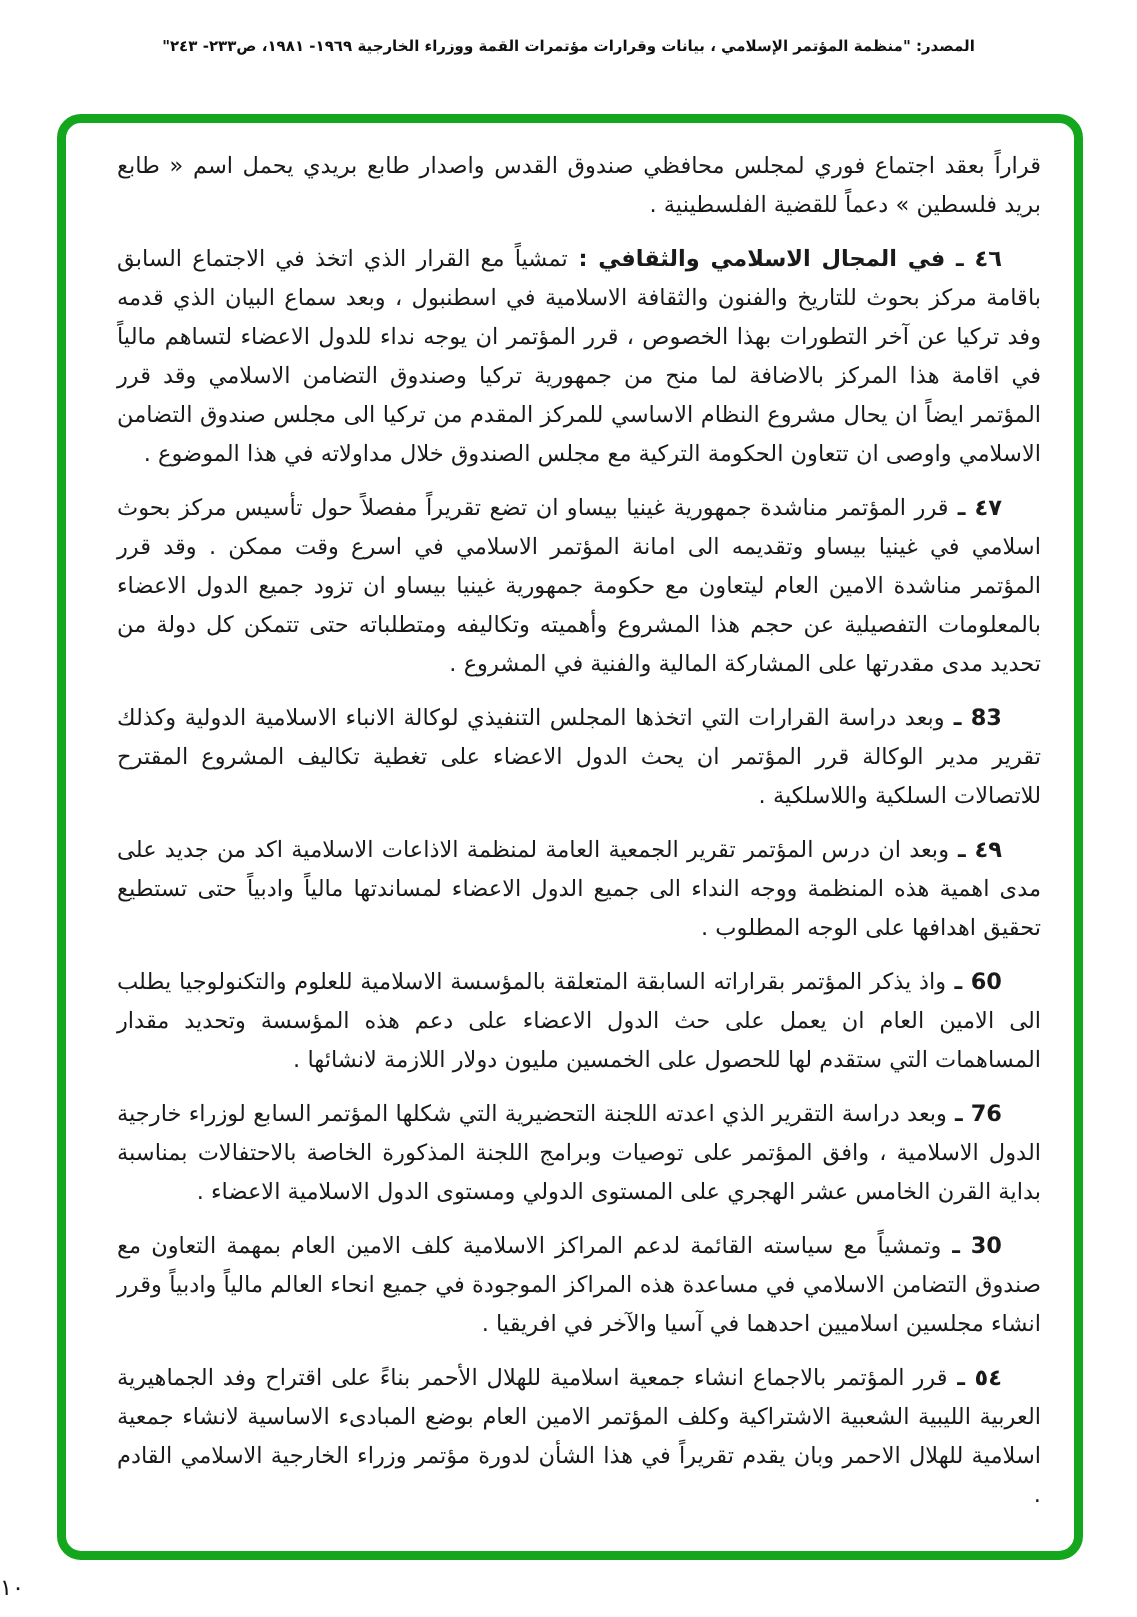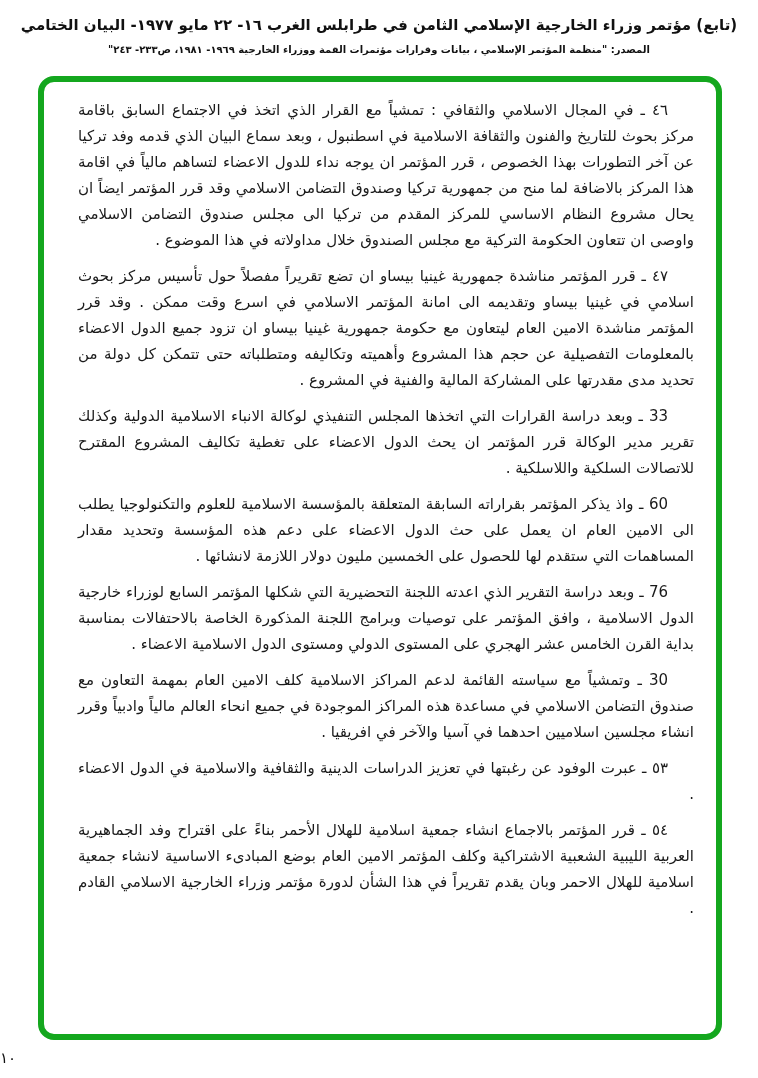--- a/index.html
+++ b/index.html
@@ -42,58 +42,58 @@
     background: #fff;
   }
   .document-body {
     font-size: 15px;
     line-height: 26px;
     text-align: justify;
     color: #1a1a1a;
   }
   .para { margin-bottom: 10px; }
   .para.indent { text-indent: 26px; }
-  .para-num { font-weight: normal; }
-  .para-lead { font-weight: normal; }
+  .para-num { font-weight: bold; }
+  .para-lead { font-weight: bold; }
   .page-footer {
     position: absolute;
     top: 1048px;
     left: 0;
     width: 648px;
   }
   .page-number {
     font-size: 15px;
     color: #111;
   }
 </style>
 </head>
 <body>
 
 <header class="page-header">
-  <div class="doc-title">(تابع) مؤتمر وزراء الخارجية الإسلامي الثامن في طرابلس الغرب ١٦- ٢٢ مايو ١٩٧٧- البيان الختامي</div>
   <div class="doc-source">المصدر: "منظمة المؤتمر الإسلامي ، بيانات وقرارات مؤتمرات القمة ووزراء الخارجية ١٩٦٩- ١٩٨١، ص٢٣٣- ٢٤٣"</div>
 </header>
 
 <section class="content-box" style="border-color: rgb(20, 167, 30);">
   <div class="document-body">
+  <p class="para"><span class="para-num"></span><span class="para-lead"></span><span class="para-text">قراراً بعقد اجتماع فوري لمجلس محافظي صندوق القدس واصدار طابع بريدي يحمل اسم « طابع بريد فلسطين » دعماً للقضية الفلسطينية .</span></p>
 
   <p class="para indent"><span class="para-num">٤٦ ـ </span><span class="para-lead">في المجال الاسلامي والثقافي : </span><span class="para-text">تمشياً مع القرار الذي اتخذ في الاجتماع السابق باقامة مركز بحوث للتاريخ والفنون والثقافة الاسلامية في اسطنبول ، وبعد سماع البيان الذي قدمه وفد تركيا عن آخر التطورات بهذا الخصوص ، قرر المؤتمر ان يوجه نداء للدول الاعضاء لتساهم مالياً في اقامة هذا المركز بالاضافة لما منح من جمهورية تركيا وصندوق التضامن الاسلامي وقد قرر المؤتمر ايضاً ان يحال مشروع النظام الاساسي للمركز المقدم من تركيا الى مجلس صندوق التضامن الاسلامي واوصى ان تتعاون الحكومة التركية مع مجلس الصندوق خلال مداولاته في هذا الموضوع .</span></p>
 
   <p class="para indent"><span class="para-num">٤٧ ـ </span><span class="para-lead"></span><span class="para-text">قرر المؤتمر مناشدة جمهورية غينيا بيساو ان تضع تقريراً مفصلاً حول تأسيس مركز بحوث اسلامي في غينيا بيساو وتقديمه الى امانة المؤتمر الاسلامي في اسرع وقت ممكن . وقد قرر المؤتمر مناشدة الامين العام ليتعاون مع حكومة جمهورية غينيا بيساو ان تزود جميع الدول الاعضاء بالمعلومات التفصيلية عن حجم هذا المشروع وأهميته وتكاليفه ومتطلباته حتى تتمكن كل دولة من تحديد مدى مقدرتها على المشاركة المالية والفنية في المشروع .</span></p>
 
-  <p class="para indent"><span class="para-num">33 ـ </span><span class="para-lead"></span><span class="para-text">وبعد دراسة القرارات التي اتخذها المجلس التنفيذي لوكالة الانباء الاسلامية الدولية وكذلك تقرير مدير الوكالة قرر المؤتمر ان يحث الدول الاعضاء على تغطية تكاليف المشروع المقترح للاتصالات السلكية واللاسلكية .</span></p>
+  <p class="para indent"><span class="para-num">83 ـ </span><span class="para-lead"></span><span class="para-text">وبعد دراسة القرارات التي اتخذها المجلس التنفيذي لوكالة الانباء الاسلامية الدولية وكذلك تقرير مدير الوكالة قرر المؤتمر ان يحث الدول الاعضاء على تغطية تكاليف المشروع المقترح للاتصالات السلكية واللاسلكية .</span></p>
 
+  <p class="para indent"><span class="para-num">٤٩ ـ </span><span class="para-lead"></span><span class="para-text">وبعد ان درس المؤتمر تقرير الجمعية العامة لمنظمة الاذاعات الاسلامية اكد من جديد على مدى اهمية هذه المنظمة ووجه النداء الى جميع الدول الاعضاء لمساندتها مالياً وادبياً حتى تستطيع تحقيق اهدافها على الوجه المطلوب .</span></p>
 
   <p class="para indent"><span class="para-num">60 ـ </span><span class="para-lead"></span><span class="para-text">واذ يذكر المؤتمر بقراراته السابقة المتعلقة بالمؤسسة الاسلامية للعلوم والتكنولوجيا يطلب الى الامين العام ان يعمل على حث الدول الاعضاء على دعم هذه المؤسسة وتحديد مقدار المساهمات التي ستقدم لها للحصول على الخمسين مليون دولار اللازمة لانشائها .</span></p>
 
   <p class="para indent"><span class="para-num">76 ـ </span><span class="para-lead"></span><span class="para-text">وبعد دراسة التقرير الذي اعدته اللجنة التحضيرية التي شكلها المؤتمر السابع لوزراء خارجية الدول الاسلامية ، وافق المؤتمر على توصيات وبرامج اللجنة المذكورة الخاصة بالاحتفالات بمناسبة بداية القرن الخامس عشر الهجري على المستوى الدولي ومستوى الدول الاسلامية الاعضاء .</span></p>
 
   <p class="para indent"><span class="para-num">30 ـ </span><span class="para-lead"></span><span class="para-text">وتمشياً مع سياسته القائمة لدعم المراكز الاسلامية كلف الامين العام بمهمة التعاون مع صندوق التضامن الاسلامي في مساعدة هذه المراكز الموجودة في جميع انحاء العالم مالياً وادبياً وقرر انشاء مجلسين اسلاميين احدهما في آسيا والآخر في افريقيا .</span></p>
 
-  <p class="para indent"><span class="para-num">٥٣ ـ </span><span class="para-lead"></span><span class="para-text">عبرت الوفود عن رغبتها في تعزيز الدراسات الدينية والثقافية والاسلامية في الدول الاعضاء .</span></p>
 
   <p class="para indent"><span class="para-num">٥٤ ـ </span><span class="para-lead"></span><span class="para-text">قرر المؤتمر بالاجماع انشاء جمعية اسلامية للهلال الأحمر بناءً على اقتراح وفد الجماهيرية العربية الليبية الشعبية الاشتراكية وكلف المؤتمر الامين العام بوضع المبادىء الاساسية لانشاء جمعية اسلامية للهلال الاحمر وبان يقدم تقريراً في هذا الشأن لدورة مؤتمر وزراء الخارجية الاسلامي القادم .</span></p>
 </div>
 </section>
 
 <footer class="page-footer">
   <span class="page-number">١٠</span>
 </footer>
 
 </body></html>

